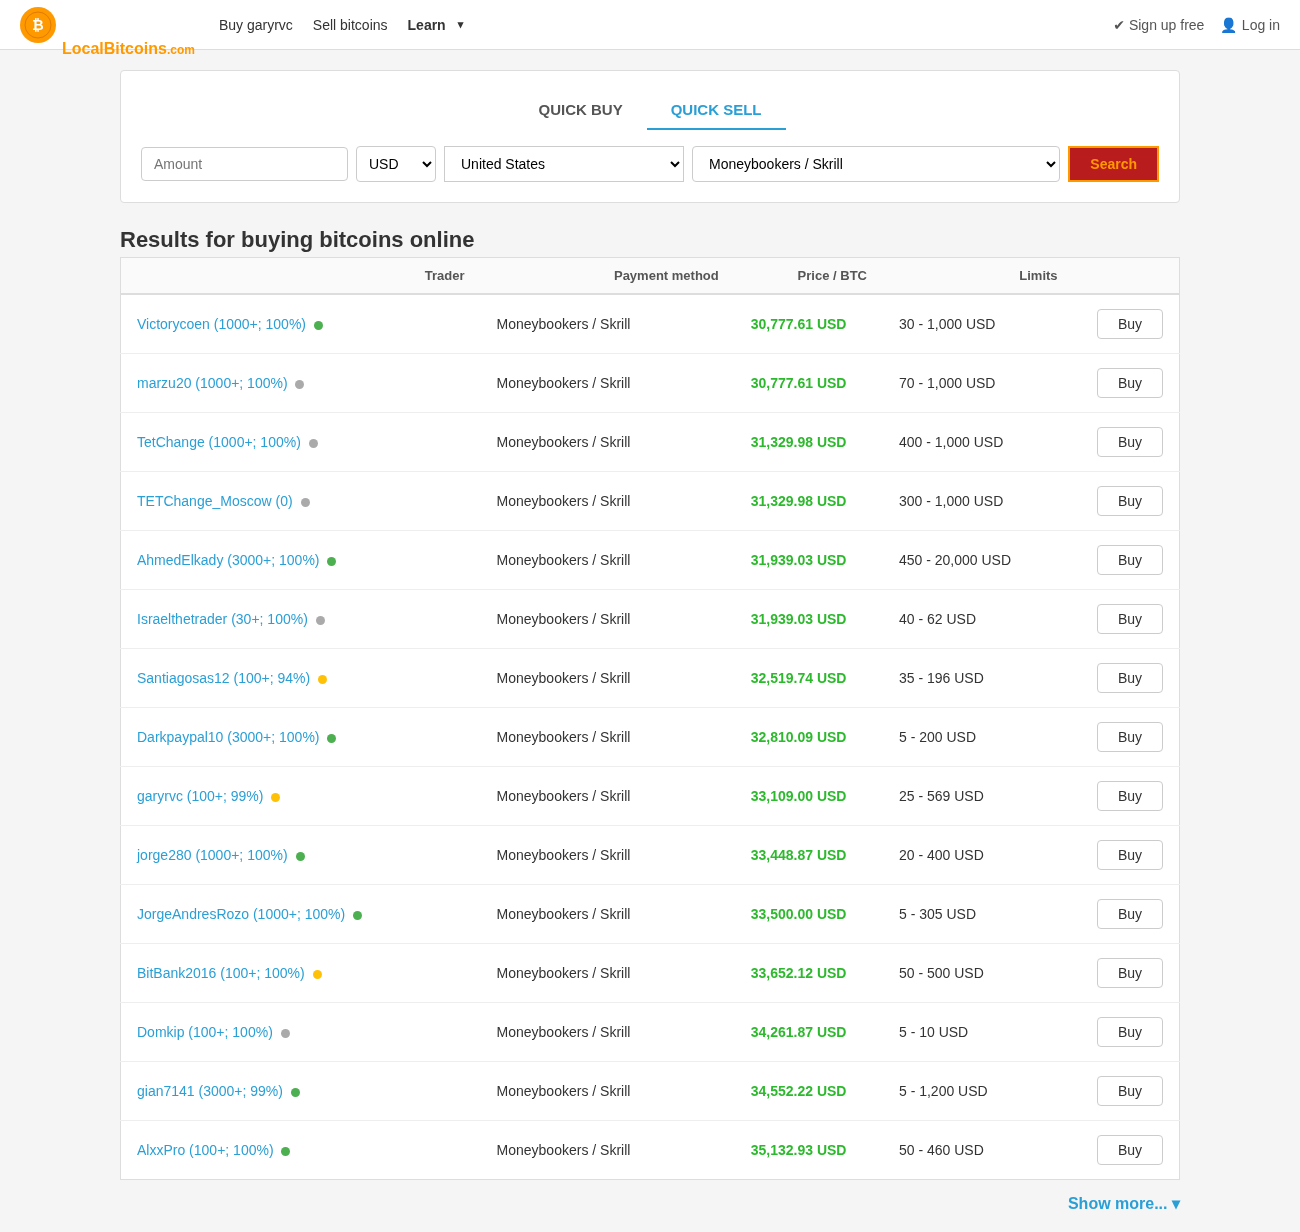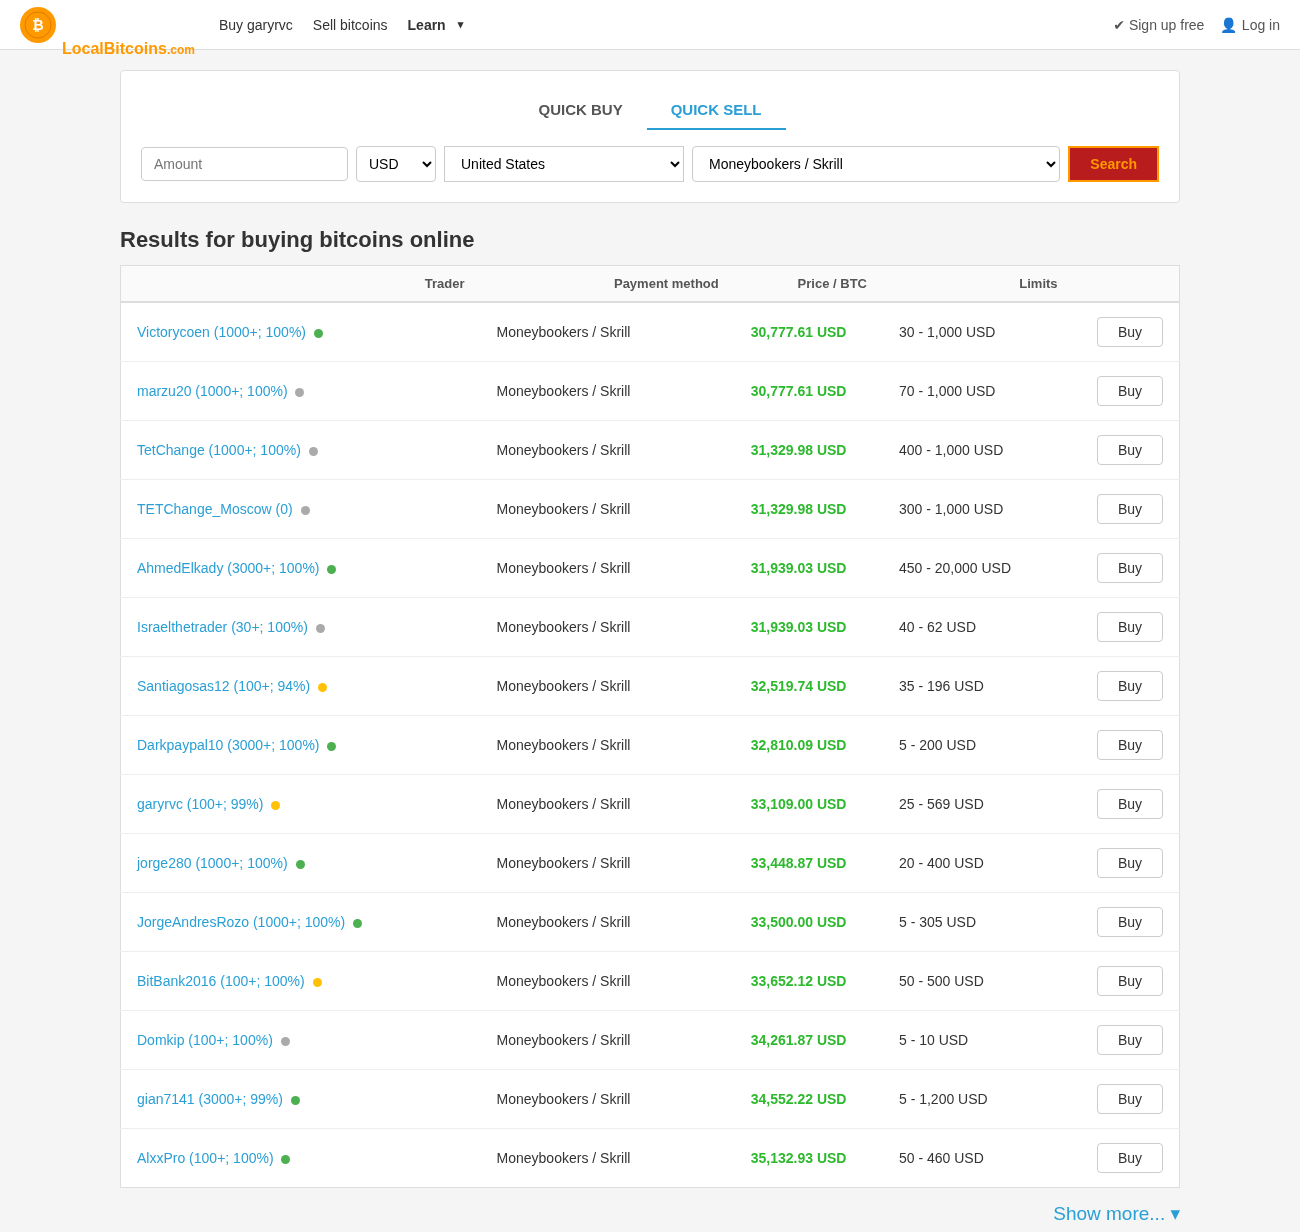--- a/index.html
+++ b/index.html
@@ -27,21 +27,21 @@
     .tab.active { border-bottom: 2px solid #2a9fd6; color: #2a9fd6; }
     .tab.inactive { color: #555; }
     .search-controls { display: flex; gap: 8px; align-items: center; }
     .amount-input { flex: 0 0 160px; padding: 8px 12px; border: 1px solid #ccc; border-radius: 4px; font-size: 14px; color: #999; }
     .currency-select { flex: 0 0 80px; padding: 8px 8px; border: 1px solid #ccc; border-radius: 4px; font-size: 14px; background: #fff; }
     .country-select { flex: 0 0 240px; padding: 8px 12px; border: 1px solid #ccc; border-radius: 0; font-size: 14px; background: #fff; }
     .payment-select { flex: 1; padding: 8px 12px; border: 1px solid #ccc; border-radius: 4px; font-size: 14px; background: #fff; }
     .search-btn { padding: 8px 20px; background: #b91c1c; border: 2px solid #f90; color: #f90; border-radius: 0; font-size: 14px; font-weight: bold; cursor: pointer; white-space: nowrap; }
 
     
-    .results-title { font-size: 22px; font-weight: bold; margin-bottom: 12px; }
+    .results-title { font-size: 22px; font-weight: bold; margin-bottom: 4px; }
     .results-table { width: 100%; background: #fff; border: 1px solid #ddd; border-radius: 4px; border-collapse: collapse; }
     .results-table th { padding: 10px 16px; text-align: right; font-weight: bold; font-size: 13px; color: #555; border-bottom: 2px solid #ddd; background: #fafafa; margin-left: 20px; }
     .results-table td { padding: 14px 16px; border-bottom: 1px solid #eee; font-size: 14px; vertical-align: middle; }
     .results-table tr:last-child td { border-bottom: none; }
 
     .trader-link { color: #2a9fd6; text-decoration: none; cursor: pointer; }
 
     .price-cell { color: #2db92d; font-weight: bold; font-size: 14px; }
 
     .buy-btn { padding: 6px 20px; background: #fff; border: 1px solid #ccc; border-radius: 4px; font-size: 14px; cursor: pointer; color: #333; }
@@ -51,21 +51,21 @@
     .dot-gray { background: #aaa; }
     .dot-yellow { background: #ffc107; }
 
     .col-trader { width: 34%; }
     .col-payment { width: 24%; }
     .col-price { width: 14%; }
     .col-limits { width: 18%; }
     .col-action { width: 10%; text-align: right; }
 
     .show-more { text-align: right; padding: 14px 0; }
-    .show-more-link { color: #2a9fd6; text-decoration: none; font-size: 19px; cursor: pointer; }
+    .show-more-link { color: #2a9fd6; text-decoration: none; font-size: 16px; cursor: pointer; font-weight: bold; }
 
     .chevron-down { font-size: 11px; }
   </style>
 </head>
 <body>
 
 <div class="header">
   <div class="logo">
     <div class="logo-icon">
 

